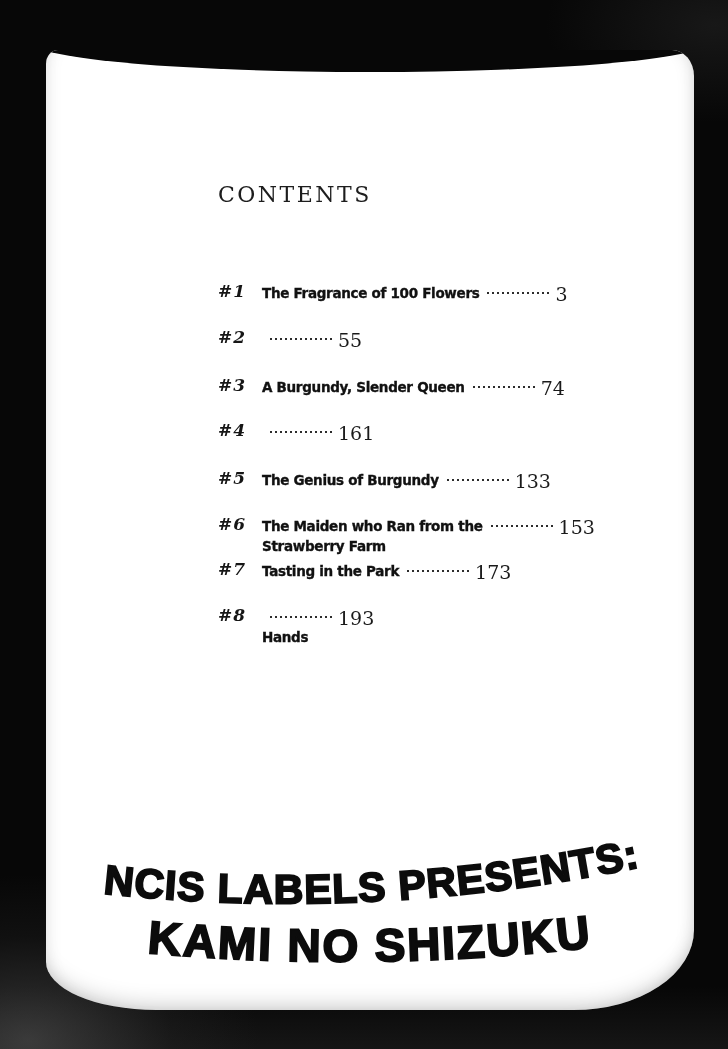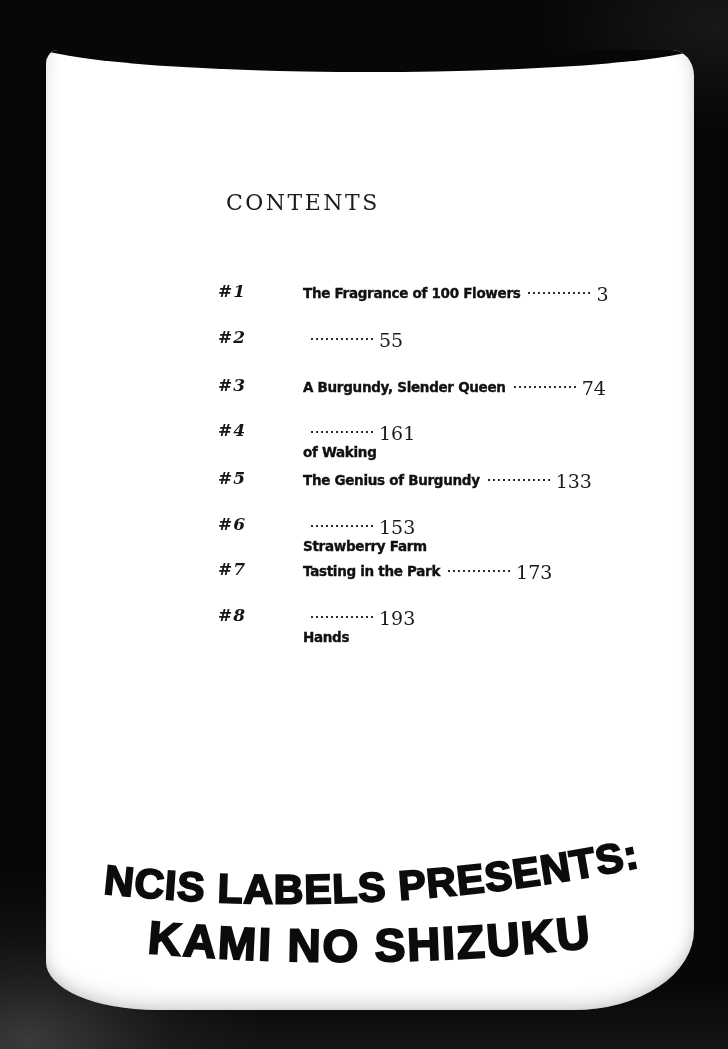--- a/index.html
+++ b/index.html
@@ -26,36 +26,36 @@
       inset 0 -16px 24px -16px rgba(0,0,0,.28),
       inset -12px 0 20px -16px rgba(0,0,0,.22),
       inset 12px 0 20px -16px rgba(0,0,0,.15);
   }
   
   .top-sag{
     position:absolute;left:-12px;top:-36px;width:672px;height:58px;
     background:var(--bg);border-radius:50%;
   }
   .contents{
-    position:absolute;left:172px;top:132px;margin:8px;
+    position:absolute;left:172px;top:132px;margin:0;
     font-family:"DejaVu Serif", serif;font-weight:400;
     font-size:22px;letter-spacing:2.5px;color:#1d1d1d;
   }
   .toc{position:absolute;inset:0;}
   .row{
     position:absolute;left:172px;right:24px;
     display:flex;align-items:flex-start;color:var(--ink);
   }
   .num{
     width:44px;flex:none;
     font-family:"DejaVu Serif", serif;font-style:italic;font-weight:bold;
     font-size:17px;letter-spacing:1px;color:#161616;
     padding-top:1px;
   }
-  .tcol{flex:1;min-width:0;margin-left:41px;}
+  .tcol{flex:1;min-width:0;}
   .l1{display:flex;align-items:baseline;}
   .title{
     font-family:"DejaVu Sans", sans-serif;font-weight:bold;
     font-size:13.5px;letter-spacing:-0.3px;white-space:nowrap;
     -webkit-text-stroke:0.35px #111;
   }
   .dots{
     flex:none;display:inline-block;width:66px;height:12px;
     align-self:center;margin:4px 3px 0 7px;
     background-image:radial-gradient(circle at 2px 6px, #2c2c2c 1.05px, transparent 1.4px);
@@ -124,40 +124,40 @@
     </div>
   </div>
 
   <div class="row" style="top: 369px;">
     <span class="num">#4</span>
     <div class="tcol">
       <div class="l1">
         <span class="dots"></span>
         <span class="pg">161</span>
       </div>
-      <div class="l2">of Waking</div>
     </div>
   </div>
 
   <div class="row" style="top: 417px;">
     <span class="num">#5</span>
     <div class="tcol">
       <div class="l1">
         <span class="title">The Genius of Burgundy</span>
         <span class="dots"></span>
         <span class="pg">133</span>
       </div>
 
     </div>
   </div>
 
   <div class="row" style="top: 463px;">
     <span class="num">#6</span>
     <div class="tcol">
       <div class="l1">
+        <span class="title">The Maiden who Ran from the</span>
         <span class="dots"></span>
         <span class="pg">153</span>
       </div>
       <div class="l2">Strawberry Farm</div>
     </div>
   </div>
 
   <div class="row" style="top: 508px;">
     <span class="num">#7</span>
     <div class="tcol">

